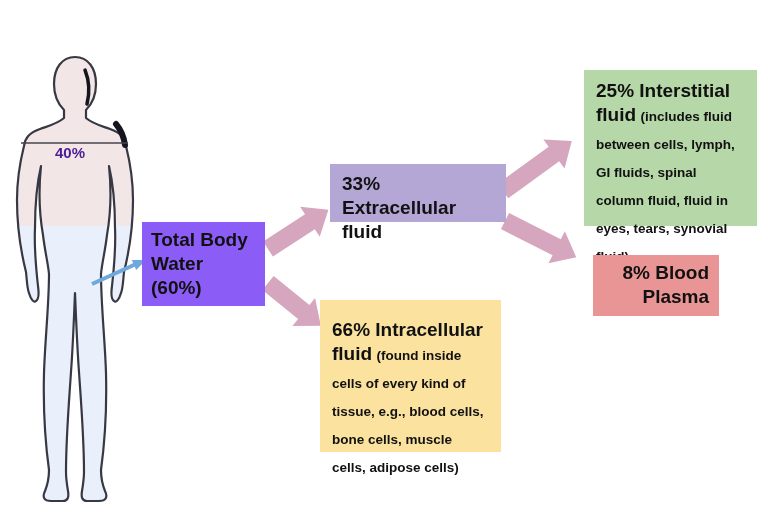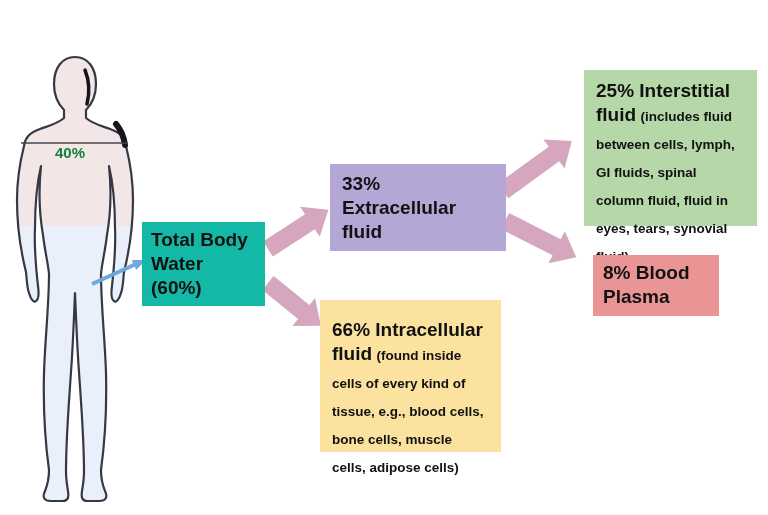--- a/index.html
+++ b/index.html
@@ -15,30 +15,30 @@
   .layer { position: absolute; left: 0; top: 0; }
   .node {
     position: absolute;
     color: #111111;
     font-weight: bold;
   }
   .pre { white-space: pre-line; }
   .big   { font-size: 19px; line-height: 24px; font-weight: bold; }
   .small { font-size: 13.5px; line-height: 28px; font-weight: bold; }
   .box-total         { left: 142px; top: 222px; width: 123px; height: 84px; padding: 6px 9px;  }
-  .box-extracellular { left: 330px; top: 164px; width: 176px; height: 87px; padding: 8px 12px; }
+  .box-extracellular { left: 330px; top: 164px; width: 176px; height: 58px; padding: 8px 12px; }
   .box-intracellular { left: 320px; top: 300px; width: 181px; height: 152px; padding: 18px 12px; }
   .box-interstitial  { left: 584px; top: 70px;  width: 173px; height: 156px; padding: 9px 12px; }
   .box-plasma        { left: 593px; top: 255px; width: 126px; height: 61px; padding: 6px 10px; }
   .label-40 {
     position: absolute;
     left: 55px; top: 144px;
     font-size: 15px;
     font-weight: bold;
-    color: #15803d;
+    color: #4c1d95;
   }
 </style>
 </head>
 <body>
 
 <div class="canvas">
 
   <svg class="layer" width="768" height="515" viewBox="0 0 768 515">
     <defs>
       <linearGradient id="waterfill" x1="0" y1="0" x2="0" y2="1">
@@ -108,34 +108,34 @@
     </g>
 
     <path fill="#d5a6bd" transform="translate(268,249) rotate(-33)" d="M0,-9 L50,-9 L50,-18 L72,0 L50,18 L50,9 L0,9 Z"></path>
     <path fill="#d5a6bd" transform="translate(268,283) rotate(39)" d="M0,-9 L46,-9 L46,-18 L68,0 L46,18 L46,9 L0,9 Z"></path>
     <path fill="#d5a6bd" transform="translate(503,191) rotate(-36)" d="M0,-9 L63,-9 L63,-18 L85,0 L63,18 L63,9 L0,9 Z"></path>
     <path fill="#d5a6bd" transform="translate(505,221) rotate(27)" d="M0,-9 L58,-9 L58,-18 L80,0 L58,18 L58,9 L0,9 Z"></path>
   </svg>
 
   <div class="label-40">40%</div>
 
-  <div class="node box-total big pre" style="background: #14b8a6;">Total Body
+  <div class="node box-total big pre" style="background: #8b5cf6;">Total Body
 Water
 (60%)</div>
 
   <div class="node box-extracellular big pre" style="background: rgb(180, 167, 214);">33%
 Extracellular
 fluid</div>
 
   <div class="node box-intracellular" style="background: rgb(251, 227, 159);">
     <span class="big">66% Intracellular fluid</span>
     <span class="small">(found inside cells of every kind of tissue, e.g., blood cells, bone cells, muscle cells, adipose cells)</span>
   </div>
 
   <div class="node box-interstitial" style="background: rgb(182, 215, 168);">
     <span class="big">25% Interstitial fluid</span>
     <span class="small">(includes fluid between cells, lymph, GI fluids, spinal column fluid, fluid in eyes, tears, synovial fluid)</span>
   </div>
 
-  <div class="node box-plasma big pre" style="background: rgb(234, 149, 149);">8% Blood
+  <div class="node box-plasma big pre" style="background: rgb(234, 149, 149); text-align: right;">8% Blood
 Plasma</div>
 
 </div>
 
 </body></html>

